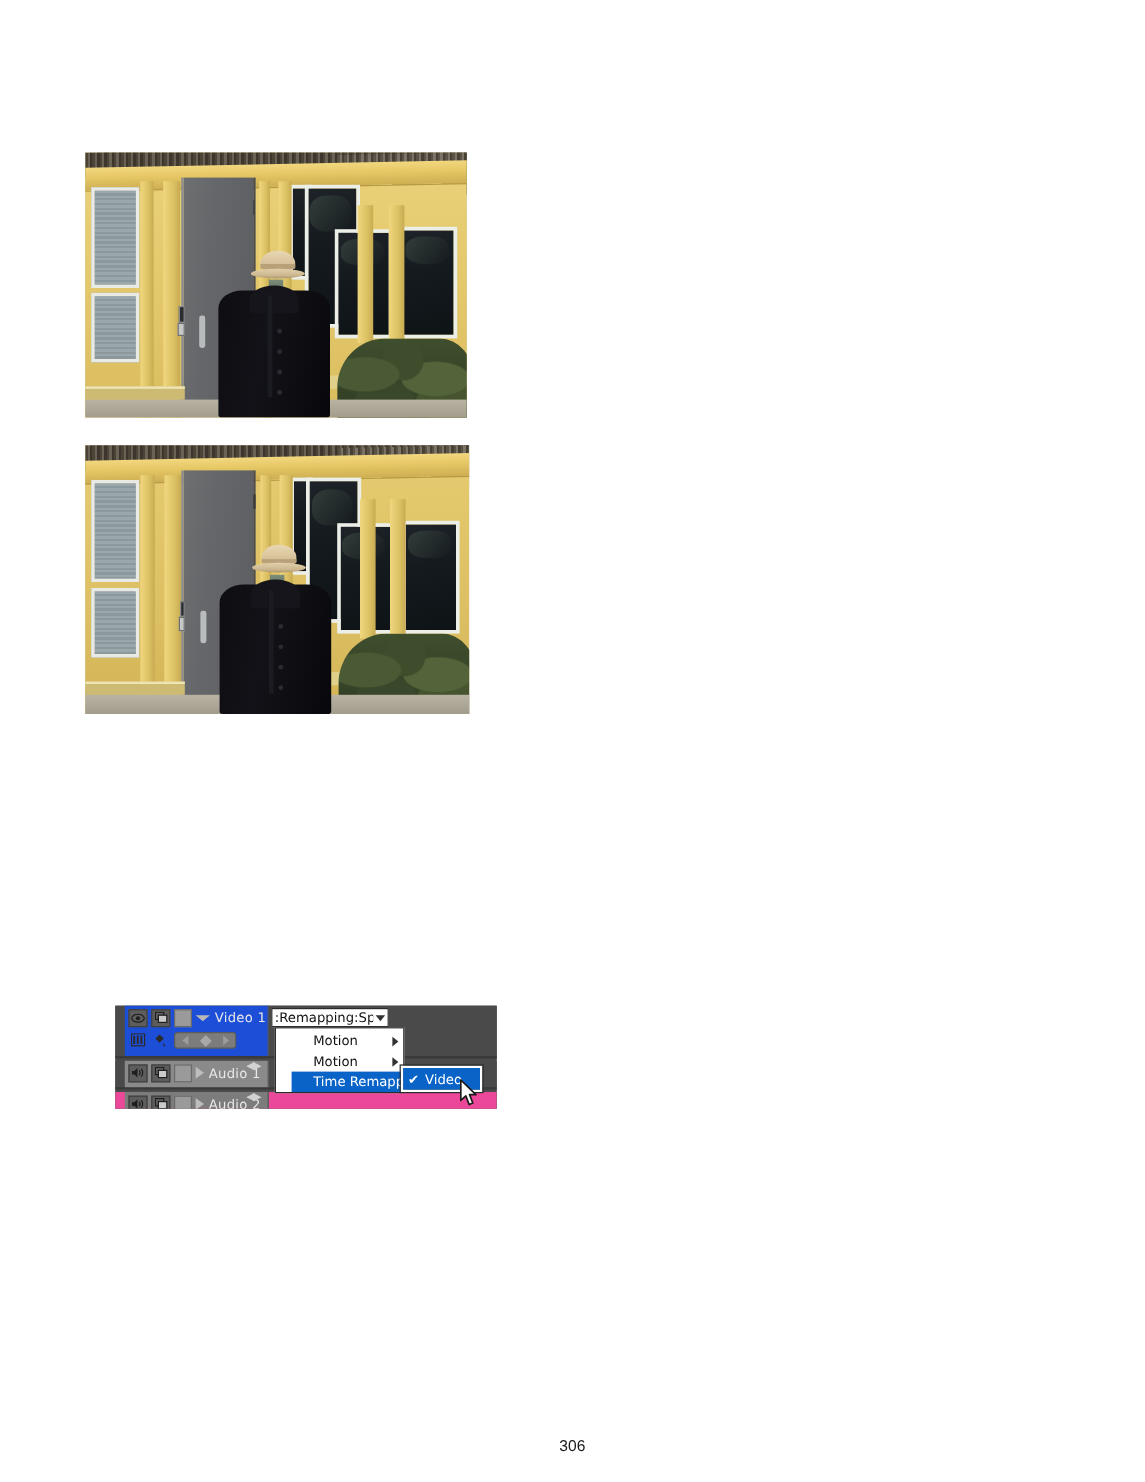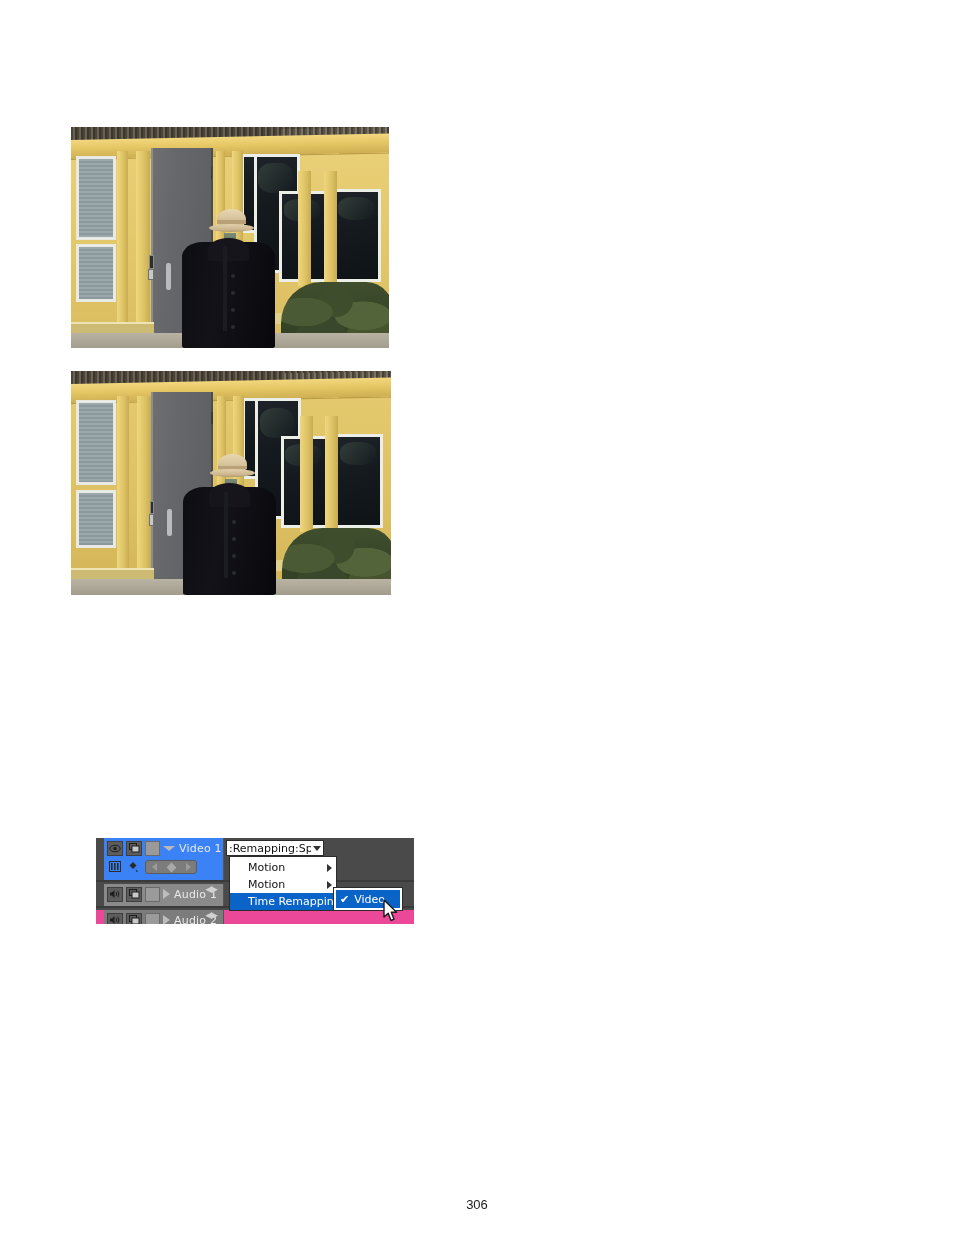--- a/index.html
+++ b/index.html
@@ -306,21 +306,21 @@
   .track-head {
     position: absolute;
     left: 8px;
     top: 0;
     width: 120px;
     height: 100%;
     background: #6e6e6e;
     border-right: 1px solid #555;
     box-sizing: border-box;
   }
-  #track-video1 .track-head { background: #3b82f6; }
+  #track-video1 .track-head { background: #1d4ed8; }
   #track-audio1 .track-head { background: #8a8a8a; }
   #track-audio2 .track-head { background: #7c7c7c; }
 
   .head-line {
     position: absolute;
     left: 3px;
     display: flex;
     align-items: center;
     gap: 3px;
     height: 16px;
@@ -438,21 +438,21 @@
 
   
   #effect-menu {
     position: absolute;
     left: 133px;
     top: 18px;
     width: 108px;
     background: #ffffff;
     border: 1px solid #2b2b2b;
     box-sizing: border-box;
-    padding: 2px 0 0 0;
+    padding: 2px 0 0 13px;
     z-index: 30;
   }
   .menu-item {
     height: 17px;
     display: flex;
     align-items: center;
     padding: 0 4px 0 18px;
     color: #111;
     font-size: 11px;
     white-space: nowrap;

